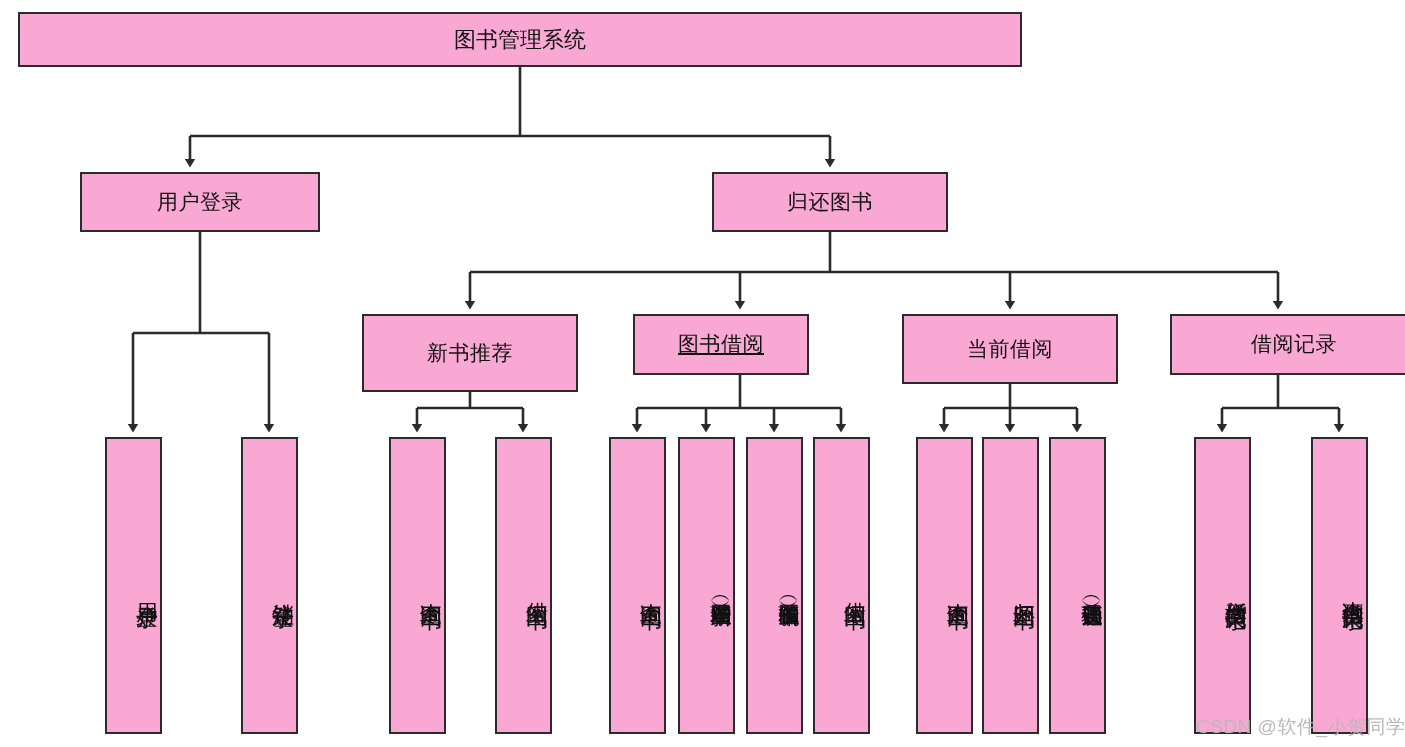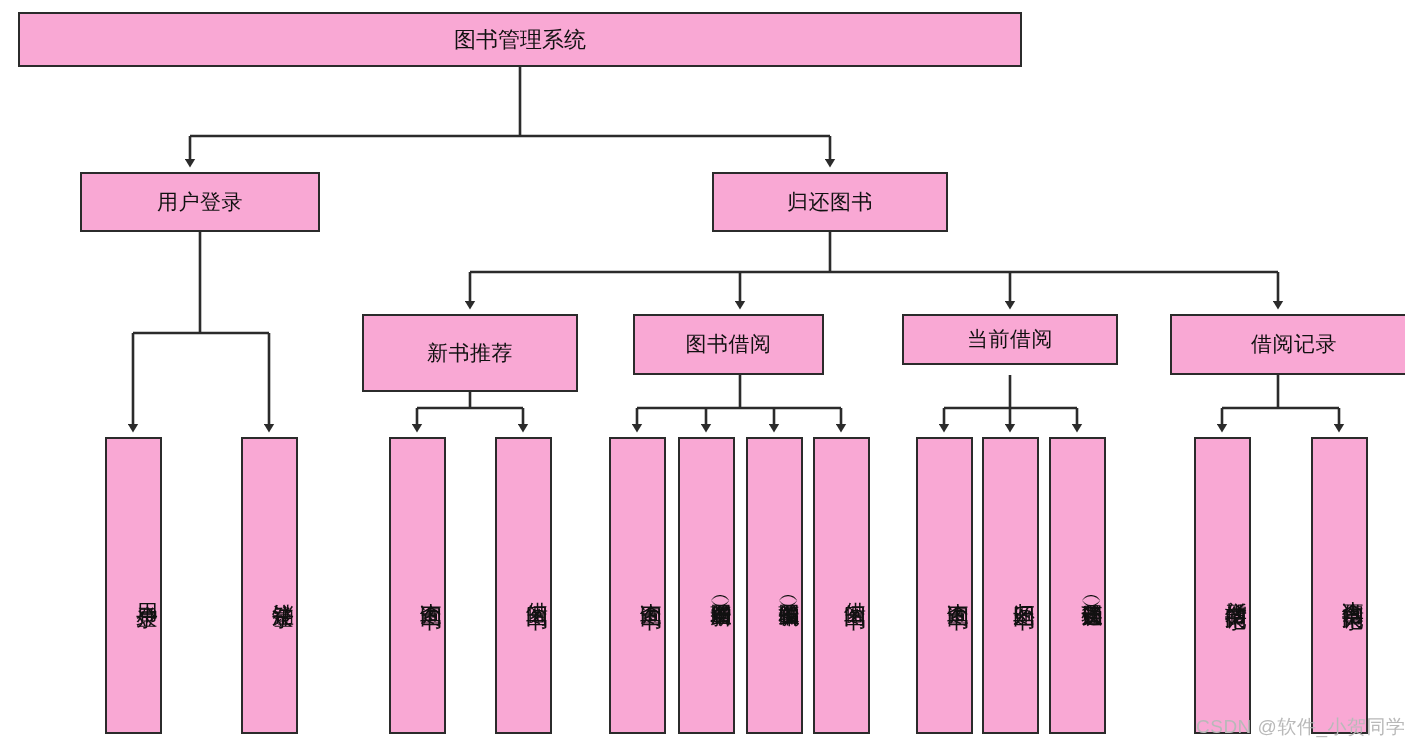--- a/index.html
+++ b/index.html
@@ -124,22 +124,22 @@
       <path d="M1339,408 L1339,425" marker-end="url(#arrow)"></path>
     </g>
   </svg>
 
   <div class="node root" style="left:18px; top:12px; width:1004px; height:55px;">图书管理系统</div>
 
   <div class="node h" style="left:80px; top:172px; width:240px; height:60px;">用户登录</div>
   <div class="node h" style="left:712px; top:172px; width:236px; height:60px;">归还图书</div>
 
   <div class="node h" style="left:362px; top:314px; width:216px; height:78px;">新书推荐</div>
-  <div class="node h" style="left:633px; top:314px; width:191px; height:61px;">图书借阅</div>
-  <div class="node h" style="left:902px; top:314px; width:216px; height:51px;">当前借阅</div>
+  <div class="node h" style="left:633px; top:314px; width:176px; height:61px;text-decoration:underline;">图书借阅</div>
+  <div class="node h" style="left:902px; top:314px; width:216px; height:70px;">当前借阅</div>
   <div class="node h" style="left:1170px; top:314px; width:248px; height:61px;">借阅记录</div>
 
   <div class="node v" style="left:105px; top:437px; width:57px; height:297px;">用户登录</div>
   <div class="node v" style="left:241px; top:437px; width:57px; height:297px;">注销登录</div>
 
   <div class="node v" style="left:389px; top:437px; width:57px; height:297px;">查询图书</div>
   <div class="node v" style="left:495px; top:437px; width:57px; height:297px;">借阅图书</div>
 
   <div class="node v" style="left:609px; top:437px; width:57px; height:297px;">查询图书</div>
   <div class="node v tight" style="left:678px; top:437px; width:57px; height:297px;">新增图书（管理员）</div>

